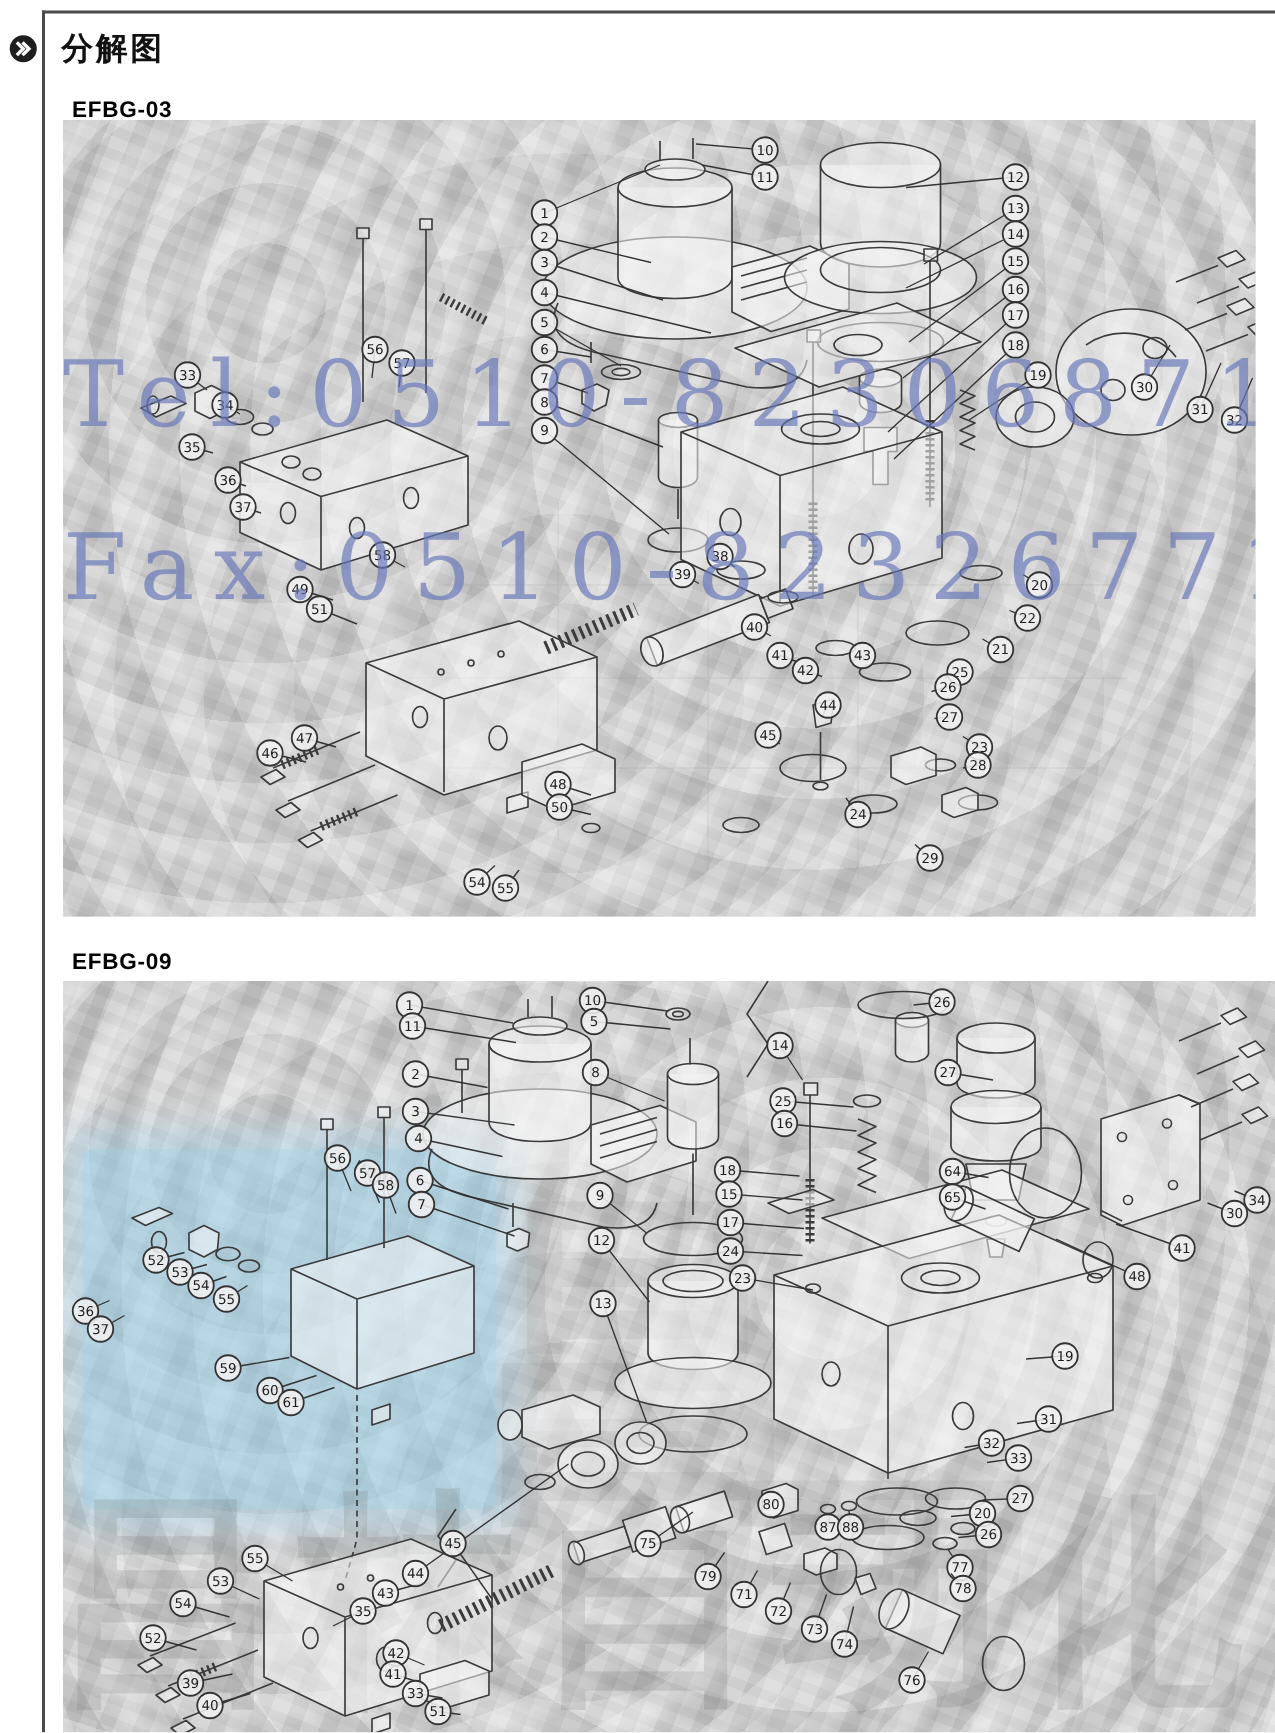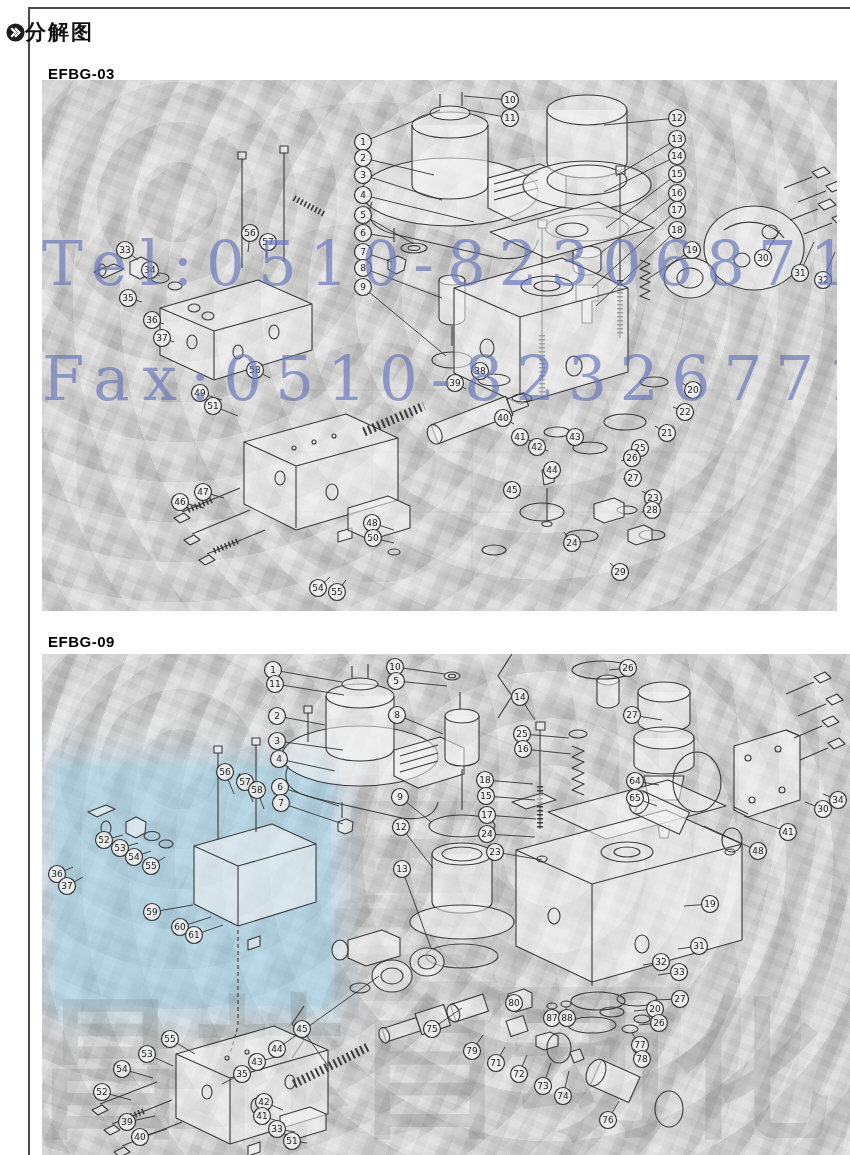--- a/index.html
+++ b/index.html
@@ -1,20 +1,20 @@
 <!DOCTYPE html>
 <html><head>
 <meta charset="utf-8">
 <style>
   html,body{margin:0;padding:0;background:#fff;}
   .page{position:relative;width:850px;height:1155px;background:#ffffff;overflow:hidden;
         font-family:"Liberation Sans",sans-serif;}
   .frame-top{position:absolute;left:28px;top:7px;width:822px;height:2px;background:#4a4a4a;}
   .frame-left{position:absolute;left:28px;top:7px;width:2px;height:1148px;background:#4a4a4a;}
-  .hdr{position:absolute;left:6px;top:18px;display:flex;align-items:center;gap:0;}
+  .hdr{position:absolute;left:6px;top:18px;display:flex;align-items:center;gap:16px;}
   .hdr-icon{width:19px;height:19px;display:inline-block;}
   .hdr h1{font-size:21px;font-weight:bold;color:#111;margin:0;letter-spacing:2px;}
   .model-label{position:absolute;font-size:15px;font-weight:bold;color:#000000;letter-spacing:.5px;margin:15px;}
   .ml1{left:33px;top:50px;}
   .ml2{left:33px;top:618px;}
   .diagram{position:absolute;left:42px;overflow:hidden;
     background-color:#cbcbcb;
     background-image:
       repeating-radial-gradient(circle at 17% 23%, rgba(255,255,255,.25) 0 11px, rgba(0,0,0,0) 22px 40px),
       repeating-radial-gradient(circle at 63% 41%, rgba(110,110,110,.17) 0 13px, rgba(0,0,0,0) 26px 47px),

